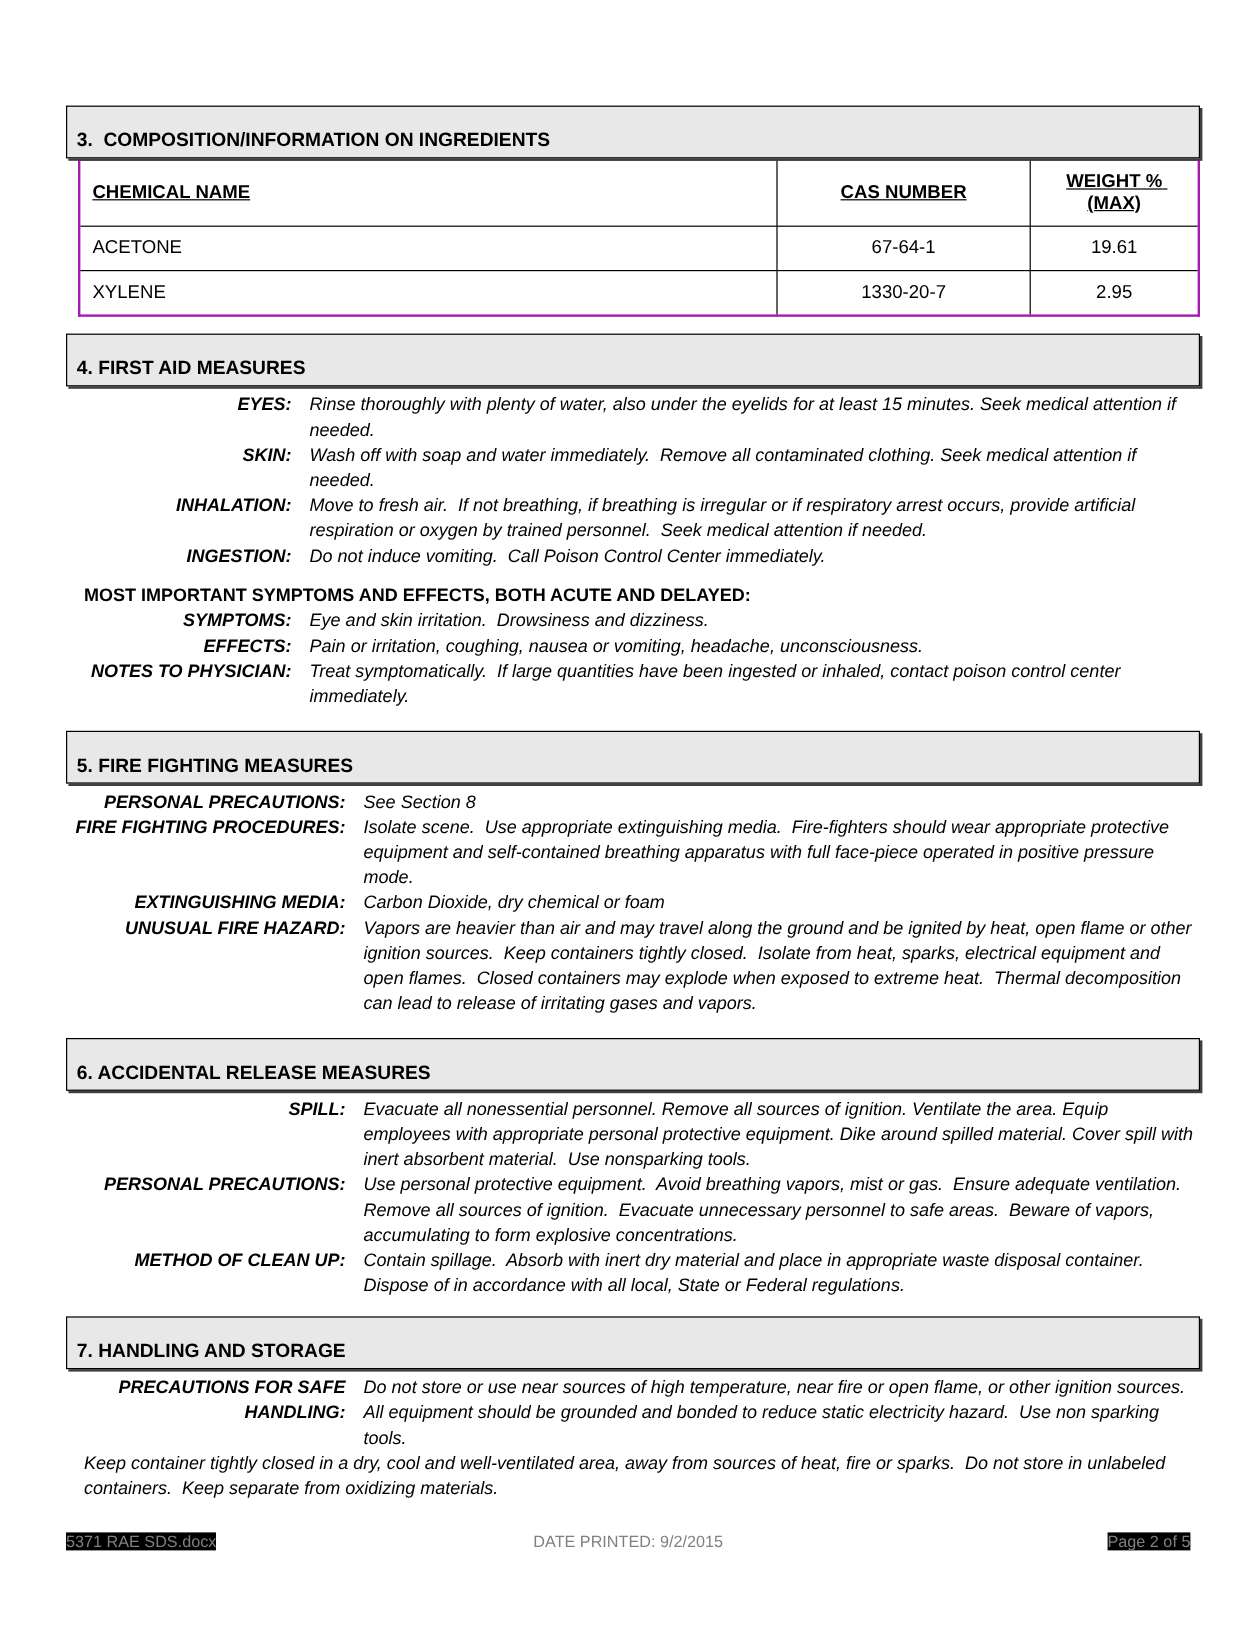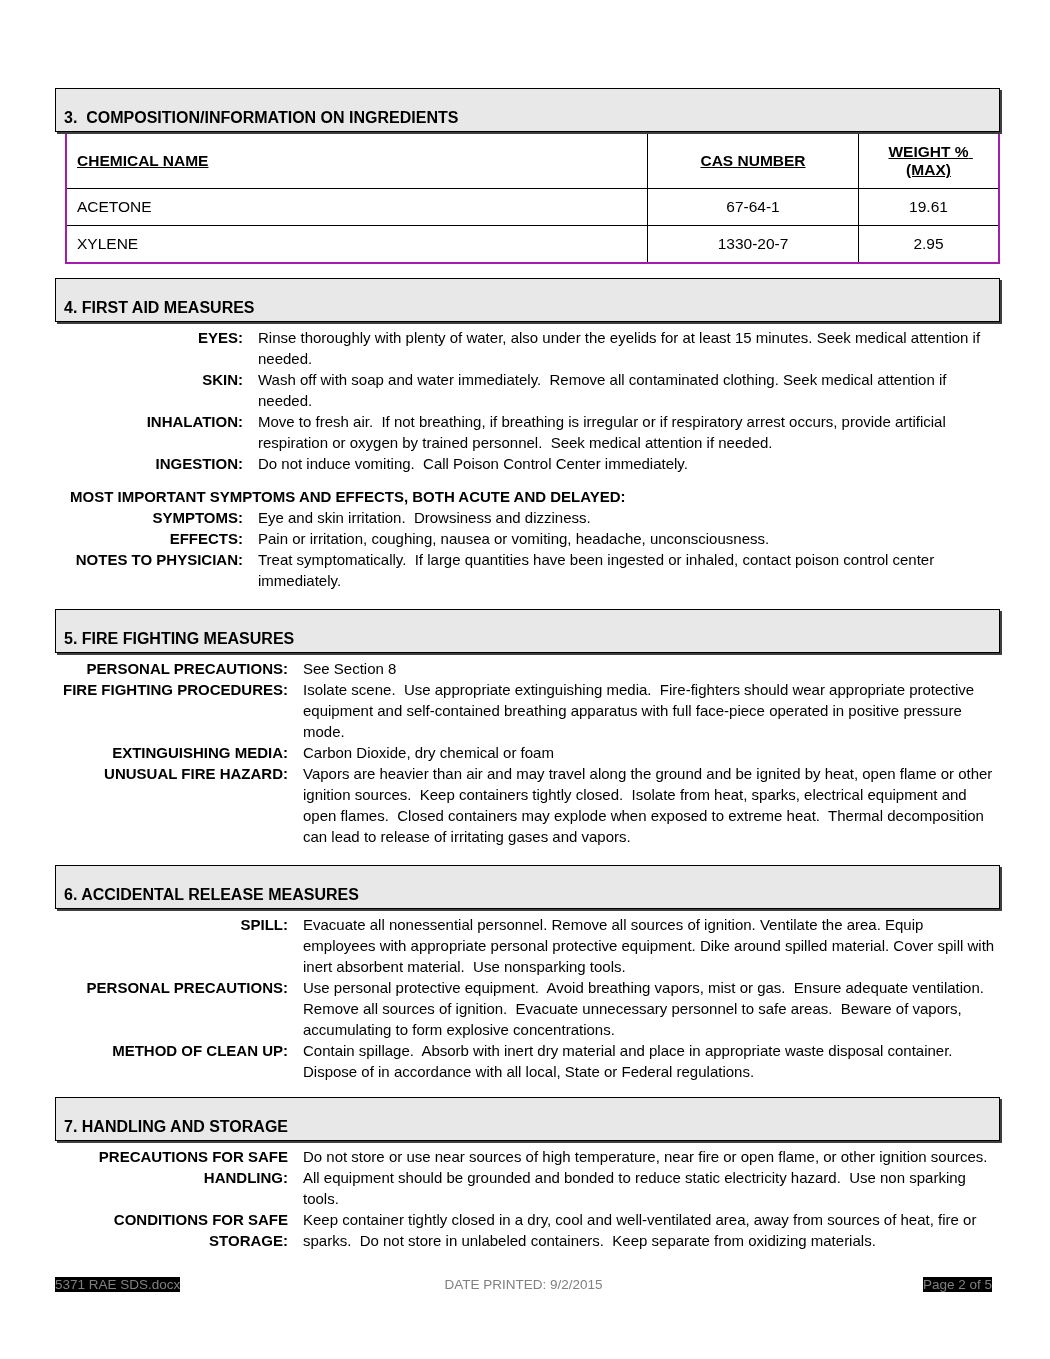--- a/index.html
+++ b/index.html
@@ -41,21 +41,21 @@
     padding: 9px 10px;
     white-space: pre-wrap;
   }
   .comp-table { border: 2px solid #a21caf; }
   .comp-table th { font-weight: bold; text-decoration: underline; }
   .col-chem  { width: 560px; text-align: left; }
   .col-cas   { width: 190px; text-align: center; }
   .col-wt    { text-align: center; }
   
   .entries { margin-top: 5px; font-size: 15px; line-height: 21px; }
-  .entry { display: flex; align-items: flex-start; }
+  .entry { display: flex; align-items: flex-start; font-style: italic; }
   .entry-label {
     flex: 0 0 188px;
     text-align: right;
     font-weight: bold;
     white-space: pre-wrap;
   }
   .entry-text {
     flex: 1;
     margin-left: 15px;
     white-space: pre-wrap;
@@ -185,21 +185,20 @@
     </div>
   </div>
 
   <div class="section-header mt15">7. HANDLING AND STORAGE</div>
   <div class="entries wide">
     <div class="entry">
       <div class="entry-label">PRECAUTIONS FOR SAFE HANDLING:</div>
       <div class="entry-text">Do not store or use near sources of high temperature, near fire or open flame, or other ignition sources.  All equipment should be grounded and bonded to reduce static electricity hazard.  Use non sparking tools.</div>
     </div>
     <div class="entry">
-      <div class="entry-label">CONDITIONS FOR SAFE STORAGE:</div>
       <div class="entry-text">Keep container tightly closed in a dry, cool and well-ventilated area, away from sources of heat, fire or sparks.  Do not store in unlabeled containers.  Keep separate from oxidizing materials.</div>
     </div>
   </div>
 
 </div>
 
 <div class="footer">
   <div class="center">DATE PRINTED: 9/2/2015</div>
   <div class="left">5371 RAE SDS.docx</div>
   <div class="right">Page 2 of 5</div>

